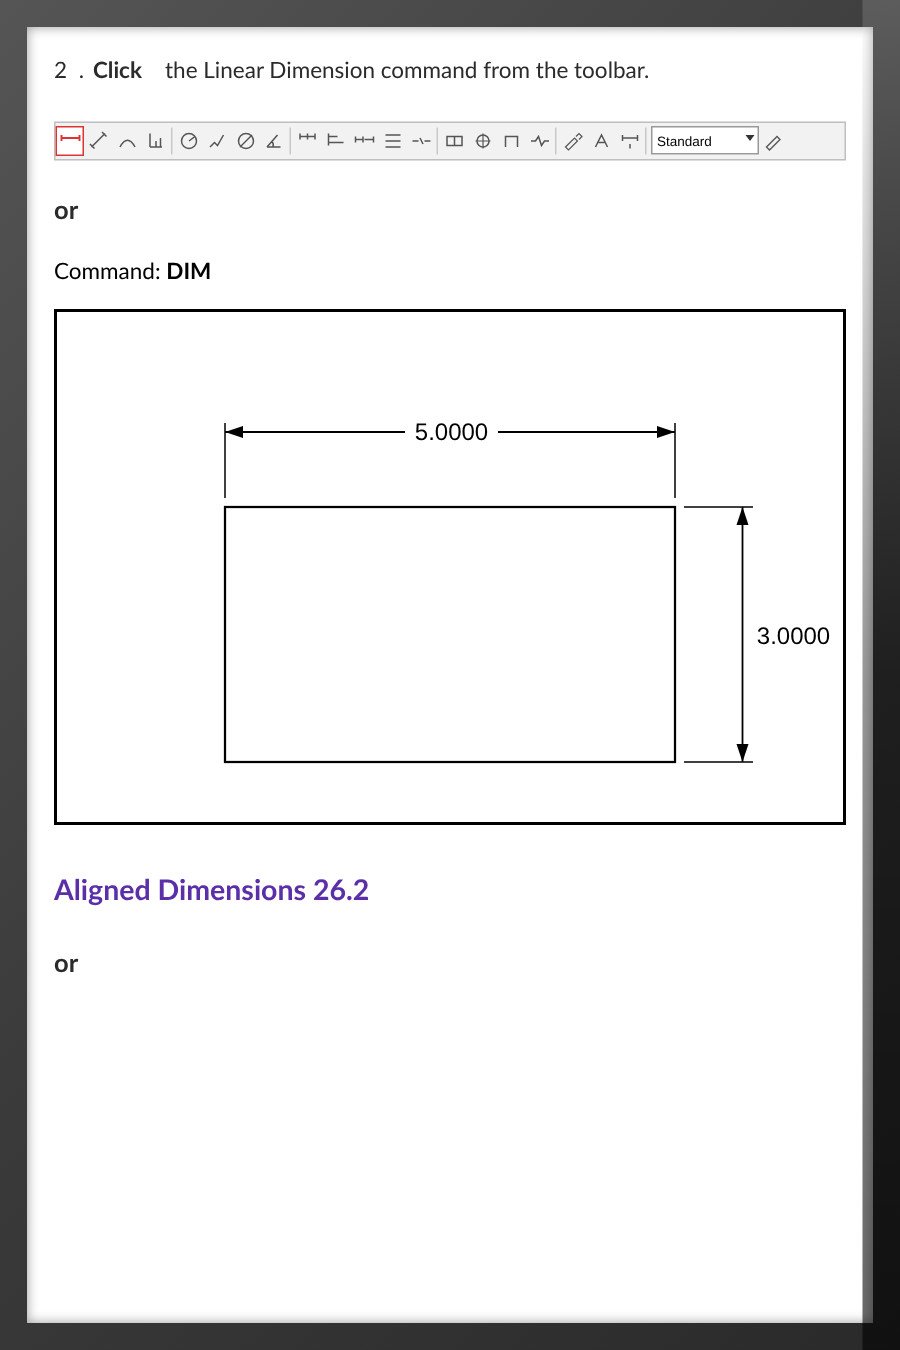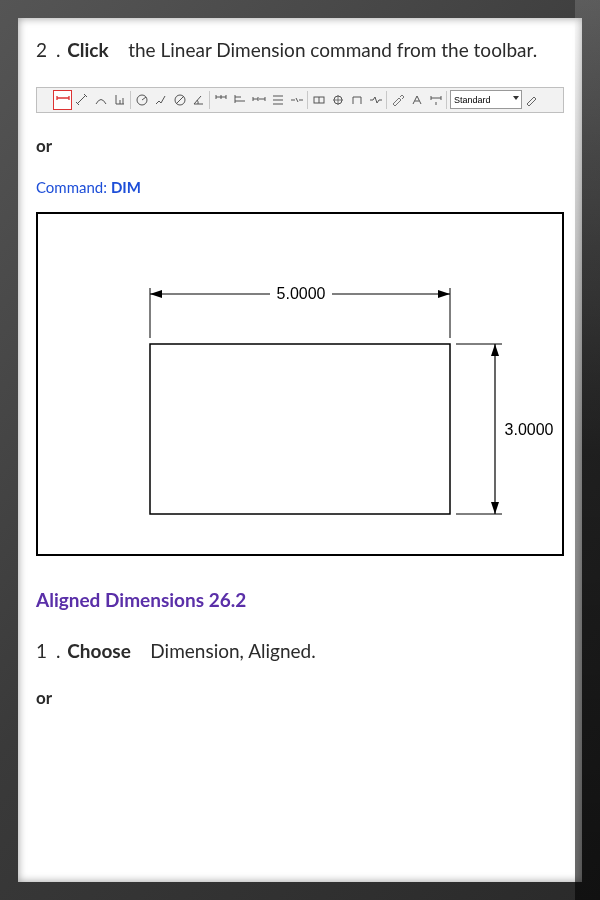--- a/index.html
+++ b/index.html
@@ -31,47 +31,47 @@
     width: 100%;
     height: 100%;
     box-sizing: border-box;
     padding: 14px 18px;
     overflow: hidden;
     position: relative;
     box-shadow: inset 0 0 8px rgba(0,0,0,0.4);
   }
   .step-line {
     color: #2b2b2b;
-    font-size: 19px;
+    font-size: 15px;
     margin: 4px 0 22px 0;
     line-height: 1.5;
   }
   .step-num {
     letter-spacing: 2px;
   }
   .bold { font-weight: 700; }
   .or-text {
     font-weight: 700;
     color: #2b2b2b;
     font-size: 17px;
     margin: 22px 0;
   }
   .cmd-line {
-    color: #1d4ed8;
+    color: #000000;
     font-size: 15px;
     margin: 14px 0;
   }
   
   .toolbar-wrap {
     border: 1px solid #bfbfbf;
     background: #f2f2f2;
     display: flex;
     align-items: center;
     height: 24px;
-    padding: 0 16px;
+    padding: 0 0;
     gap: 0;
     font-size: 11px;
   }
   .tb-btn {
     width: 19px;
     height: 20px;
     display: flex;
     align-items: center;
     justify-content: center;
     color: #555;
@@ -299,23 +299,17 @@
 
         <line x1="416" y1="130" x2="462" y2="130" stroke="#000" stroke-width="1"></line>
         <line x1="416" y1="300" x2="462" y2="300" stroke="#000" stroke-width="1"></line>
         <rect x="460" y="204" width="58" height="22" fill="#fff"></rect>
         <text x="489" y="221" text-anchor="middle" class="dim-label">3.0000</text>
       </svg>
     </div>
 
     <div class="section-heading">Aligned Dimensions 26.2</div>
 
-    <div class="step-line">
-      <span class="step-num">1 .</span>
-      <span class="bold">Choose</span>
-      <span>&nbsp;&nbsp;</span>
-      <span>Dimension, Aligned.</span>
-    </div>
 
     <div class="or-text">or</div>
 
   </div>
 </div>
 
 </body></html>

